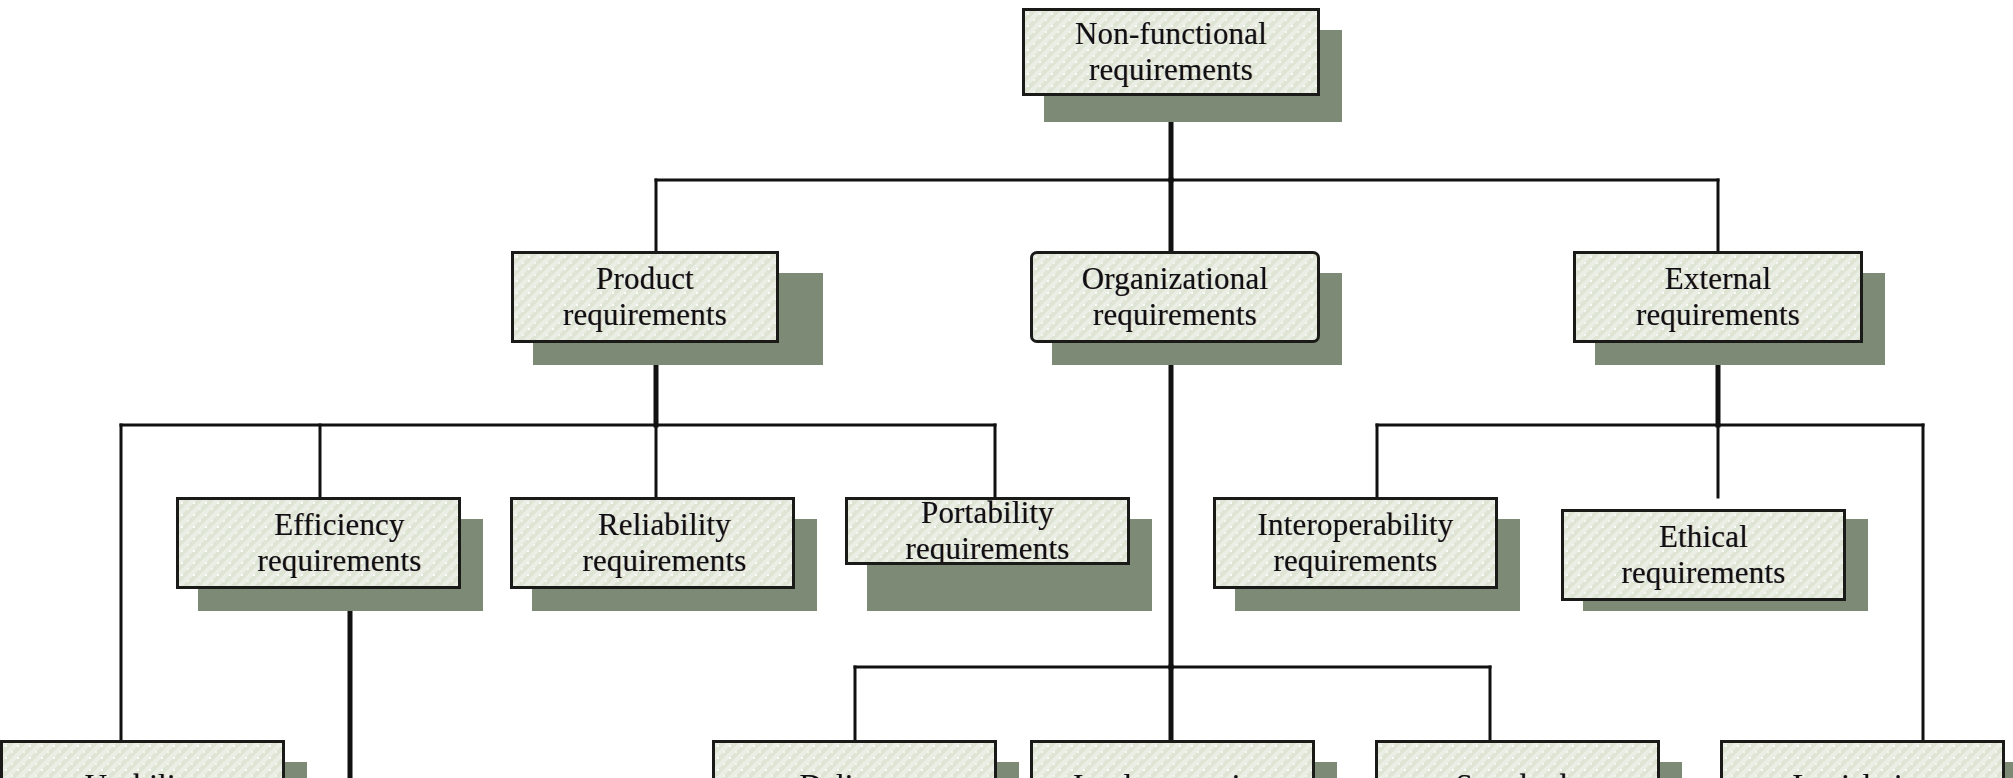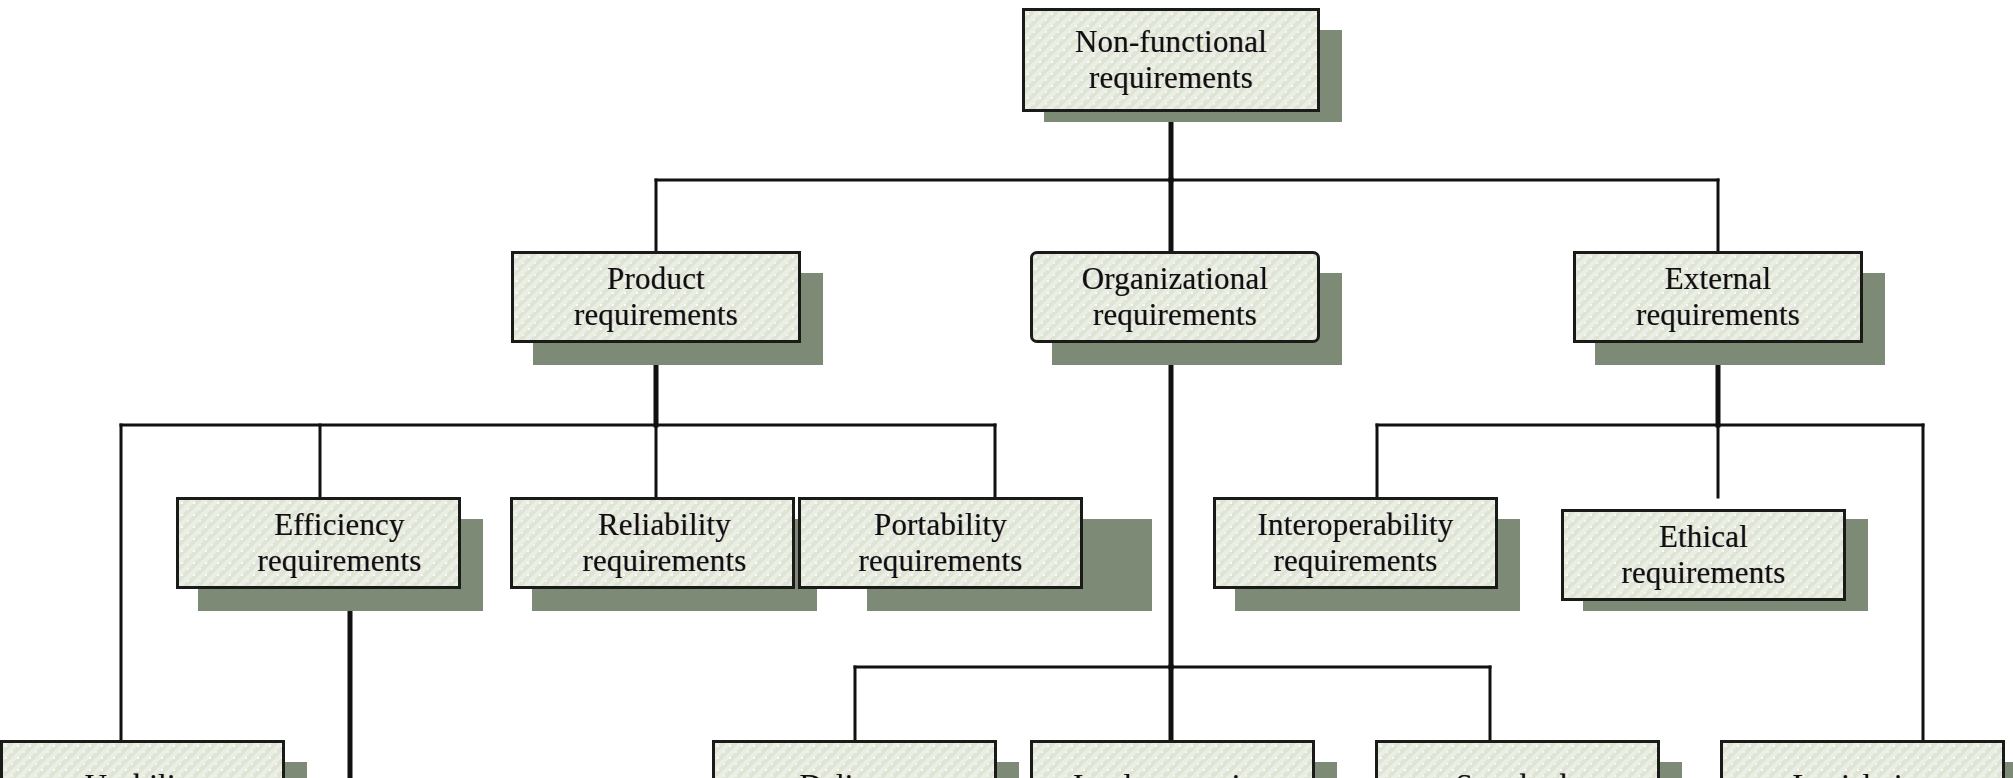--- a/index.html
+++ b/index.html
@@ -104,45 +104,45 @@
       <div class="shadow" style="left: 867px; top: 519px; width: 285px; height: 92px; background: rgb(125, 138, 117);"></div>
       <div class="shadow" style="left: 1235px; top: 519px; width: 285px; height: 92px; background: rgb(125, 138, 117);"></div>
       <div class="shadow" style="left: 1583px; top: 519px; width: 285px; height: 92px; background: rgb(125, 138, 117);"></div>
       <div class="shadow" style="left: 22px; top: 762px; width: 285px; height: 92px; background: rgb(125, 138, 117);"></div>
       <div class="shadow" style="left: 734px; top: 762px; width: 285px; height: 92px; background: rgb(125, 138, 117);"></div>
       <div class="shadow" style="left: 1052px; top: 762px; width: 285px; height: 92px; background: rgb(125, 138, 117);"></div>
       <div class="shadow" style="left: 1397px; top: 762px; width: 285px; height: 92px; background: rgb(125, 138, 117);"></div>
       <div class="shadow" style="left: 1742px; top: 762px; width: 285px; height: 92px; background: rgb(125, 138, 117);"></div>
     </div>
 
-  <div class="node" style="left: 1022px; top: 8px; width: 298px; height: 104px;">
+  <div class="node" style="left: 1022px; top: 8px; width: 298px; height: 88px;">
     <span class="label">Non-functional
 requirements</span>
   </div>
-  <div class="node" style="left: 511px; top: 251px; width: 290px; height: 92px;">
+  <div class="node" style="left: 511px; top: 251px; width: 268px; height: 92px;">
     <span class="label">Product
 requirements</span>
   </div>
   <div class="node" style="left: 1030px; top: 251px; width: 290px; height: 92px; border-radius: 7px;">
     <span class="label">Organizational
 requirements</span>
   </div>
   <div class="node" style="left: 1573px; top: 251px; width: 290px; height: 92px;">
     <span class="label">External
 requirements</span>
   </div>
   <div class="node" style="left: 176px; top: 497px; width: 285px; height: 92px; padding-left: 42px;">
     <span class="label">Efficiency
 requirements</span>
   </div>
   <div class="node" style="left: 510px; top: 497px; width: 285px; height: 92px; padding-left: 24px;">
     <span class="label">Reliability
 requirements</span>
   </div>
-  <div class="node" style="left: 798px; top: 497px; width: 285px; height: 92px;">
+  <div class="node" style="left: 845px; top: 497px; width: 285px; height: 68px;">
     <span class="label">Portability
 requirements</span>
   </div>
   <div class="node" style="left: 1213px; top: 497px; width: 285px; height: 92px;">
     <span class="label">Interoperability
 requirements</span>
   </div>
   <div class="node" style="left: 1561px; top: 509px; width: 285px; height: 92px;">
     <span class="label">Ethical
 requirements</span>

